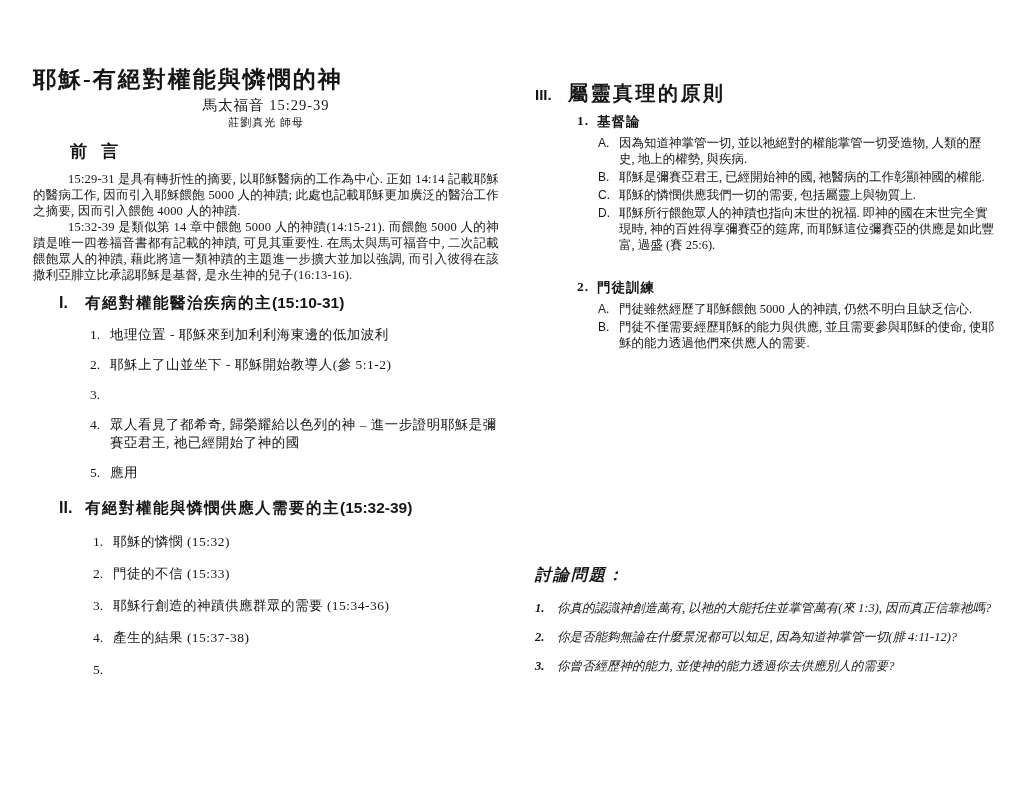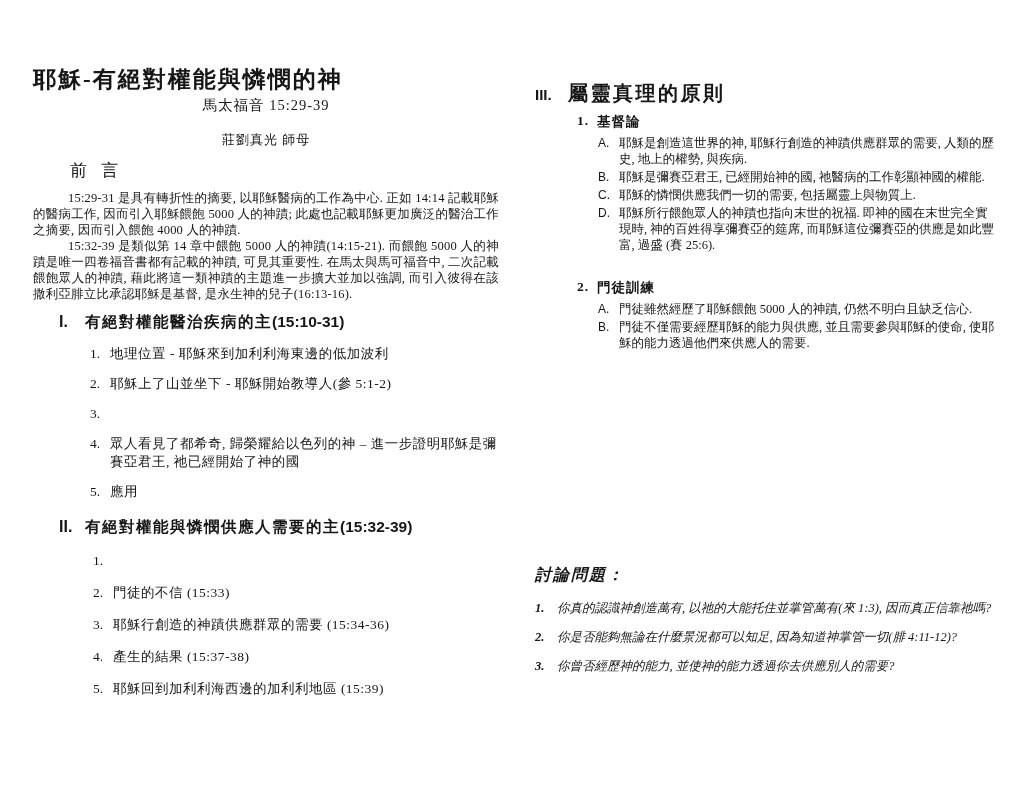--- a/index.html
+++ b/index.html
@@ -7,23 +7,23 @@
     width:1024px;height:791px;position:relative;overflow:hidden;
     background:#ffffff;color:#161616;
     font-family:"Liberation Serif","DejaVu Serif",serif;
     -webkit-font-smoothing:antialiased;
   }
   .col-left{position:absolute;left:33px;top:0;width:466px;}
   .col-right{position:absolute;left:535px;top:0;width:462px;margin-top:18px;}
 
   .doc-title{margin:64px 0 0 0;font-size:23px;font-weight:bold;text-align:left;letter-spacing:2px;}
   .doc-subtitle{margin-top:1px;font-size:14.5px;text-align:center;letter-spacing:1px;}
-  .doc-author{margin-top:16px;font-size:13px;text-align:center;letter-spacing:1px;}
+  .doc-author{margin-top:0;font-size:11px;text-align:center;letter-spacing:1px;}
 
-  .preface-h{margin:10px 0 0 37px;font-size:17px;font-weight:normal;letter-spacing:5px;}
+  .preface-h{margin:10px 0 0 37px;font-size:17px;font-weight:bold;letter-spacing:5px;}
   .para{margin:0;font-size:12.5px;line-height:16px;text-align:justify;text-indent:35px;letter-spacing:0.2px;}
   .para.first{margin-top:8px;}
 
   .sec-h{display:flex;align-items:baseline;margin-top:10px;}
   .sec-h.second{margin-top:16px;}
   .sec-h .numeral{flex:none;width:26px;margin-left:26px;font-family:"Liberation Sans","DejaVu Sans",sans-serif;font-weight:bold;font-size:16px;}
   .sec-h .sec-title{font-weight:bold;font-size:15.5px;letter-spacing:1.5px;}
   .sec-h .sec-ref{font-family:"Liberation Sans","DejaVu Sans",sans-serif;font-size:15.5px;font-weight:bold;}
 
   .oitem{display:flex;margin-top:12px;padding-left:57px;font-size:13.5px;line-height:18px;}
@@ -90,55 +90,55 @@
     </div>
   </div>
 
   <div class="sec-h second">
     <span class="numeral">II.</span>
     <span><span class="sec-title">有絕對權能與憐憫供應人需要的主</span><span class="sec-ref">(15:32-39)</span></span>
   </div>
   <div class="olist olist2">
     <div class="oitem">
       <span class="onum">1.</span>
+      <span class="otext">耶穌的憐憫 (15:32)</span>
     </div>
     <div class="oitem">
       <span class="onum">2.</span>
       <span class="otext">門徒的不信 (15:33)</span>
     </div>
     <div class="oitem">
       <span class="onum">3.</span>
       <span class="otext">耶穌行創造的神蹟供應群眾的需要 (15:34-36)</span>
     </div>
     <div class="oitem">
       <span class="onum">4.</span>
       <span class="otext">產生的結果 (15:37-38)</span>
     </div>
     <div class="oitem">
       <span class="onum">5.</span>
-      <span class="otext">耶穌回到加利利海西邊的加利利地區 (15:39)</span>
     </div>
   </div>
 </div>
 
 <div class="col-right">
   <div class="sec3-h">
     <span class="numeral">III.</span>
     <span class="sec-title">屬靈真理的原則</span>
   </div>
 
   <div class="sub first">
     <div class="sub-h">
       <span class="sn">1.</span>
       <span>基督論</span>
     </div>
     <div class="points">
       <div class="point">
         <span class="pletter">A.</span>
-        <span class="ptext">耶穌是創造這世界的神, 耶穌行創造的神蹟供應群眾的需要, 人類的歷史, 地上的權勢, 與疾病.</span>
+        <span class="ptext">因為知道神掌管一切, 並以祂絕對的權能掌管一切受造物, 人類的歷史, 地上的權勢, 與疾病.</span>
       </div>
       <div class="point">
         <span class="pletter">B.</span>
         <span class="ptext">耶穌是彌賽亞君王, 已經開始神的國, 祂醫病的工作彰顯神國的權能.</span>
       </div>
       <div class="point">
         <span class="pletter">C.</span>
         <span class="ptext">耶穌的憐憫供應我們一切的需要, 包括屬靈上與物質上.</span>
       </div>
       <div class="point">

